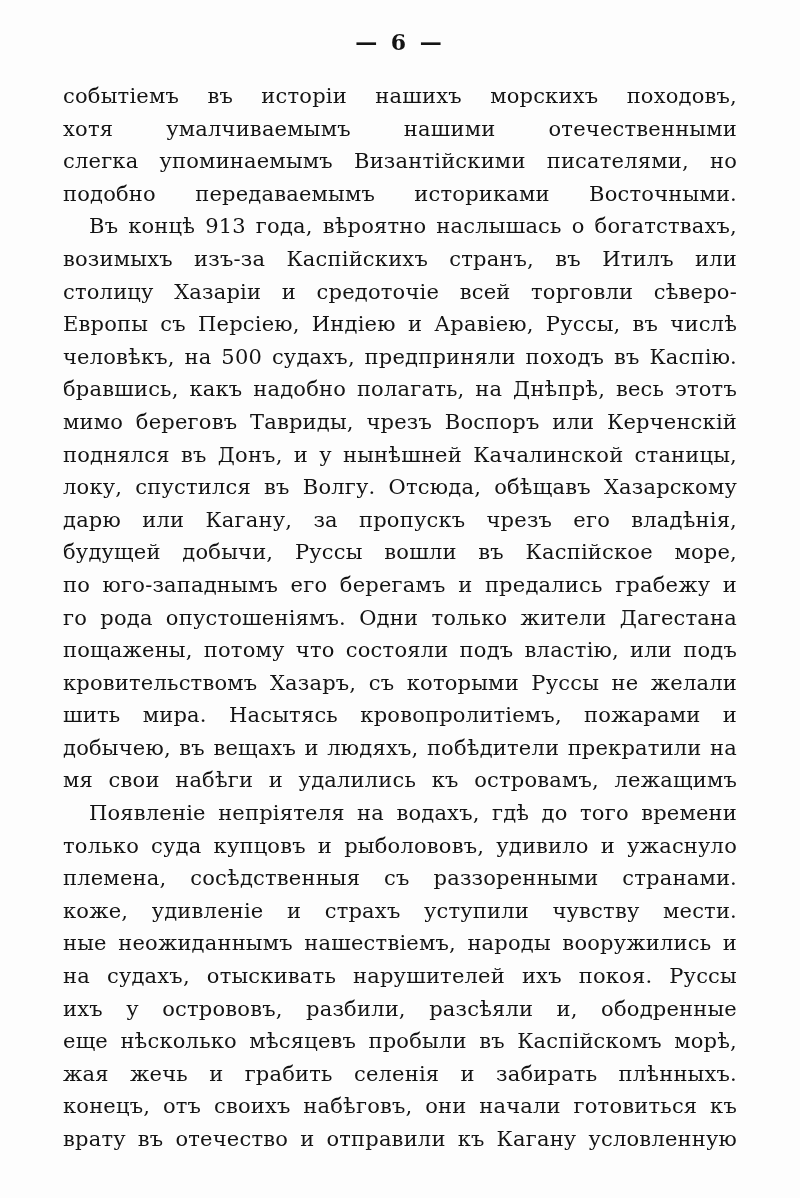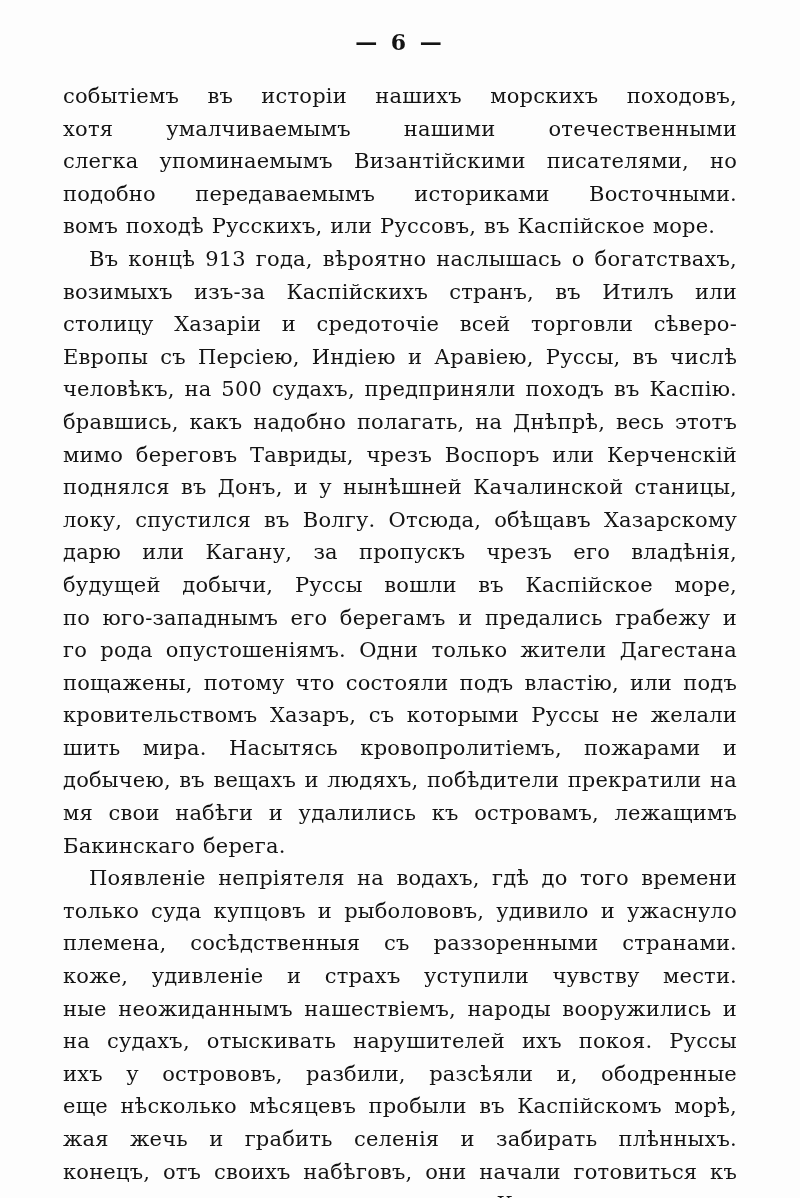--- a/index.html
+++ b/index.html
@@ -67,42 +67,40 @@
 <body>
 
 <div class="page">
   <div class="page-number">— 6 —</div>
   <div class="page-body">
       <div class="para">
         <div class="line">событіемъ въ исторіи нашихъ морскихъ походовъ, событіемъ</div>
         <div class="line">хотя умалчиваемымъ нашими отечественными лѣтописями и только</div>
         <div class="line">слегка упоминаемымъ Византійскими писателями, но ясно и вѣро-</div>
         <div class="line">подобно передаваемымъ историками Восточными. Говоримъ о пер-</div>
-        <div class="line no-stretch">вомъ походѣ Русскихъ, или Руссовъ, въ Каспійское море.</div>
       </div>
       <div class="para">
         <div class="line indent">Въ концѣ 913 года, вѣроятно наслышась о богатствахъ, при-</div>
         <div class="line">возимыхъ изъ-за Каспійскихъ странъ, въ Итилъ или Атилъ,</div>
         <div class="line">столицу Хазаріи и средоточіе всей торговли сѣверо-востока</div>
         <div class="line">Европы съ Персіею, Индіею и Аравіею, Руссы, въ числѣ 50 т.</div>
         <div class="line">человѣкъ, на 500 судахъ, предприняли походъ въ Каспію. Со-</div>
         <div class="line">бравшись, какъ надобно полагать, на Днѣпрѣ, весь этотъ флотъ,</div>
         <div class="line">мимо береговъ Тавриды, чрезъ Воспоръ или Керченскій проливъ,</div>
         <div class="line">поднялся въ Донъ, и у нынѣшней Качалинской станицы, по во-</div>
         <div class="line">локу, спустился въ Волгу. Отсюда, обѣщавъ Хазарскому госу-</div>
         <div class="line">дарю или Кагану, за пропускъ чрезъ его владѣнія, половину</div>
         <div class="line">будущей добычи, Руссы вошли въ Каспійское море, разсѣялись</div>
         <div class="line">по юго-западнымъ его берегамъ и предались грабежу и всяка-</div>
         <div class="line">го рода опустошеніямъ. Одни только жители Дагестана были</div>
         <div class="line">пощажены, потому что состояли подъ властію, или подъ по-</div>
         <div class="line">кровительствомъ Хазаръ, съ которыми Руссы не желали нару-</div>
         <div class="line">шить мира. Насытясь кровопролитіемъ, пожарами и несмѣтною</div>
         <div class="line">добычею, въ вещахъ и людяхъ, побѣдители прекратили на вре-</div>
         <div class="line">мя свои набѣги и удалились къ островамъ, лежащимъ противъ</div>
-        <div class="line no-stretch">Бакинскаго берега.</div>
       </div>
       <div class="para">
         <div class="line indent">Появленіе непріятеля на водахъ, гдѣ до того времени ходили</div>
         <div class="line">только суда купцовъ и рыболововъ, удивило и ужаснуло всѣ</div>
         <div class="line">племена, сосѣдственныя съ раззоренными странами. Скоро, одна-</div>
         <div class="line">коже, удивленіе и страхъ уступили чувству мести. Оскорблен-</div>
         <div class="line">ные неожиданнымъ нашествіемъ, народы вооружились и пошли,</div>
         <div class="line">на судахъ, отыскивать нарушителей ихъ покоя. Руссы встрѣтили</div>
         <div class="line">ихъ у острововъ, разбили, разсѣяли и, ободренные успѣхомъ,</div>
         <div class="line">еще нѣсколько мѣсяцевъ пробыли въ Каспійскомъ морѣ, продол-</div>

